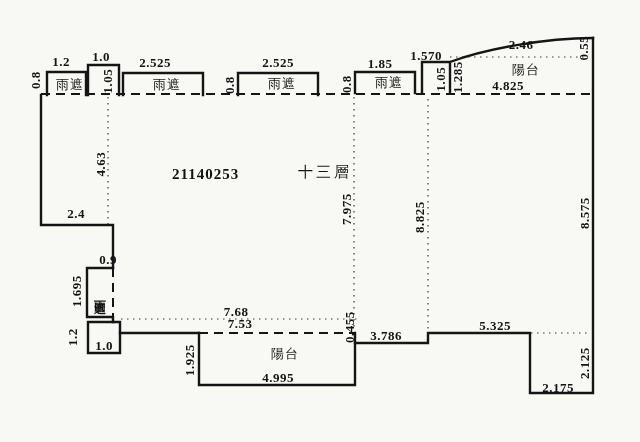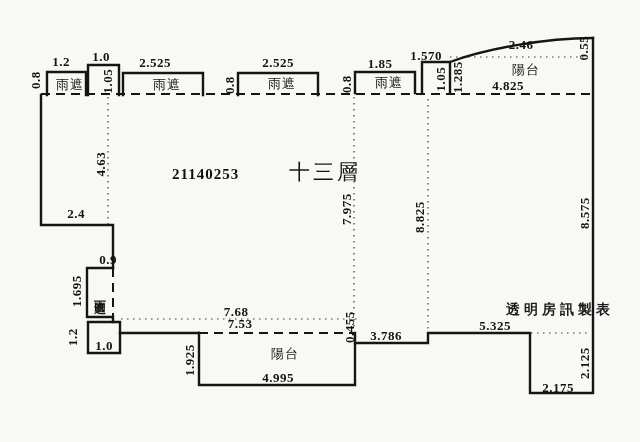--- a/index.html
+++ b/index.html
@@ -24,21 +24,21 @@
     position:absolute;transform:translate(-50%,-50%);
     writing-mode:vertical-rl;text-orientation:upright;
     font:700 12px "Liberation Serif", serif;color:#141414;line-height:1;
     letter-spacing:1px;white-space:nowrap;
   }
   .idblock{
     position:absolute;left:172px;top:124px;
     font:700 15px "Liberation Serif", serif;color:#111;
     letter-spacing:1px;line-height:15px;white-space:nowrap;margin-top:43px;
   }
-  .floor{font-size:21px;letter-spacing:3px;}
+  .floor{font-size:15px;letter-spacing:3px;}
   .watermark{
     font:600 14px "Liberation Serif", serif;
     letter-spacing:4px;color:#1c1c1c;
   }
 </style>
 </head>
 <body>
 
 <div class="sheet">
 
@@ -121,15 +121,14 @@
 
   <div class="lbl cjk" style="left:522px;top:69px">陽台</div>
   <div class="lbl cjk" style="left:281px;top:353px">陽台</div>
 
   <div class="idblock">
     <div>21140253</div>
   </div>
 
   <div class="lbl cjk floor" style="left:321px;top:172px">十三層</div>
 
-  <div class="lbl watermark" style="left:560px;top:310px">透明房訊製表</div>
 
 </div>
 
 </body></html>

